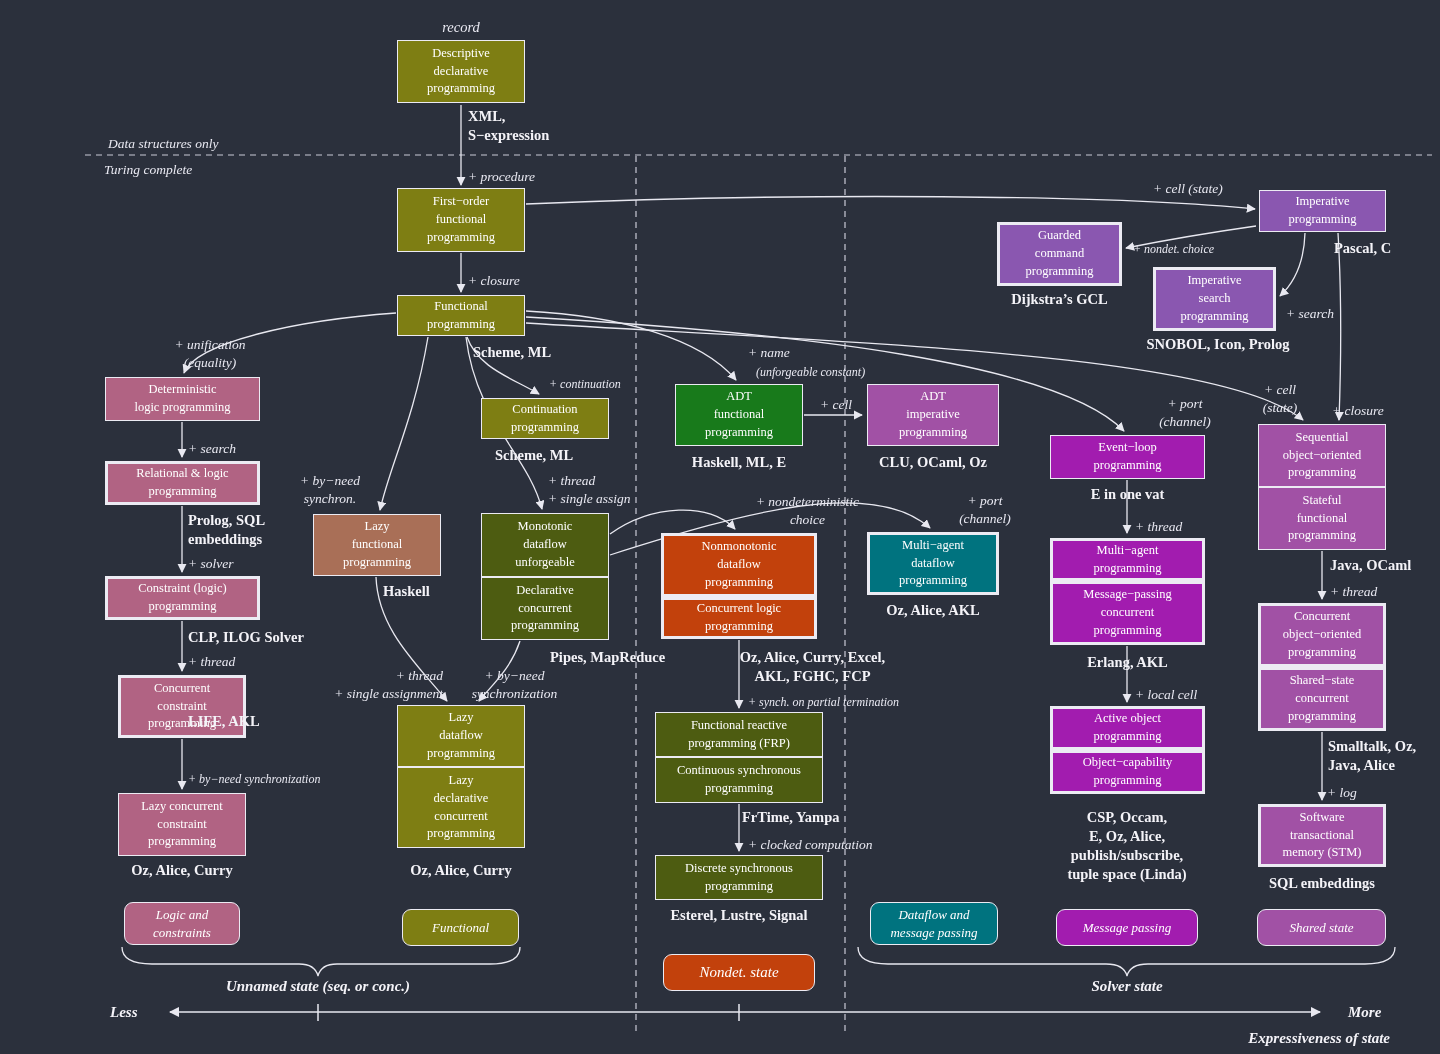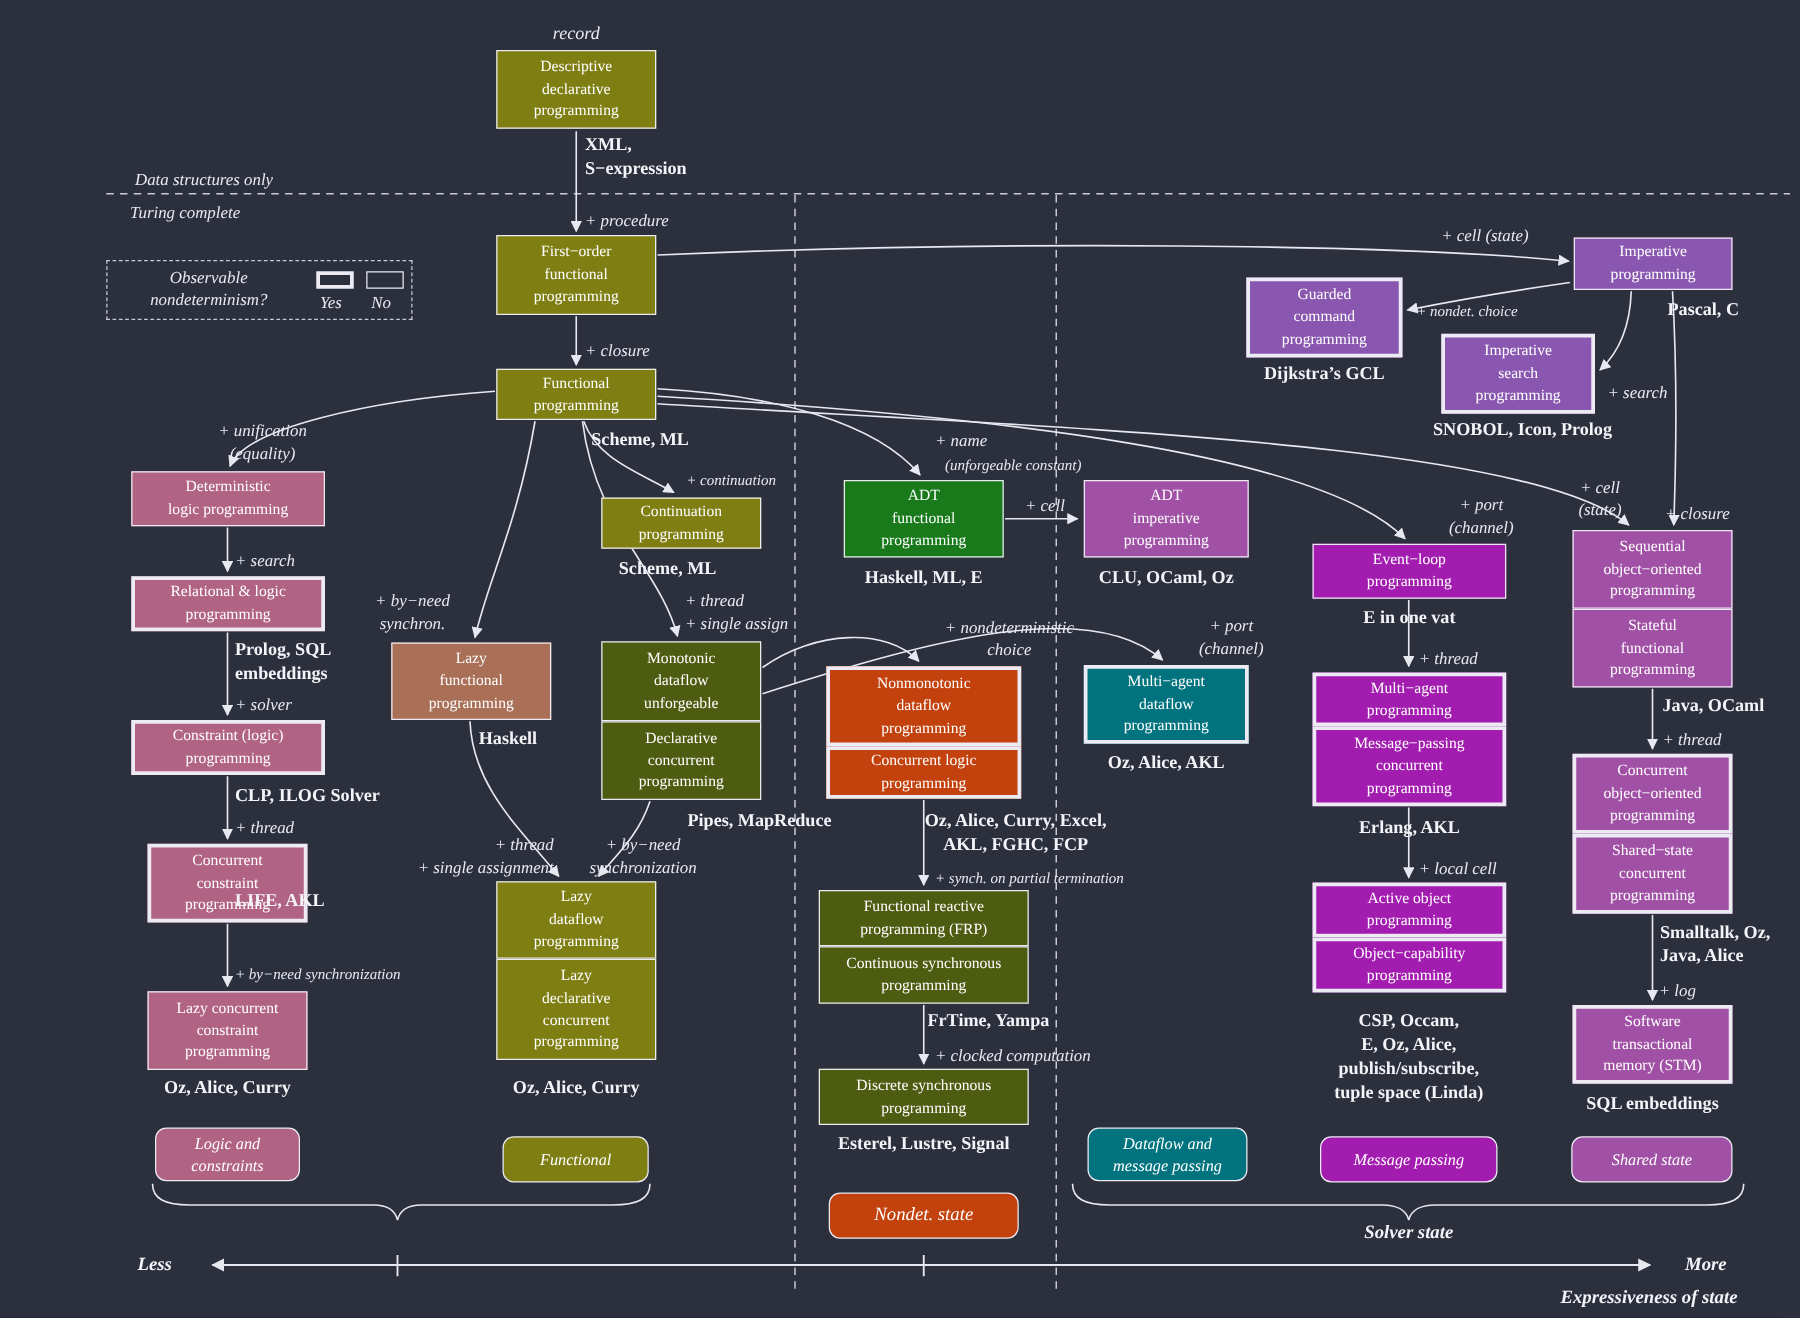--- a/index.html
+++ b/index.html
@@ -258,27 +258,20 @@
 <div class="ann" style="left:1135px;top:686px">+ local cell</div>
 <div class="ann" style="left:1153px;top:180px">+ cell (state)</div>
 <div class="ann sm" style="left:1133px;top:241px">+ nondet. choice</div>
 <div class="ann" style="left:1286px;top:305px">+ search</div>
 <div class="ann c" style="left:1245px;top:381px;width:70px">+ cell
 (state)</div>
 <div class="ann" style="left:1332px;top:402px">+ closure</div>
 <div class="ann" style="left:1330px;top:583px">+ thread</div>
 <div class="ann" style="left:1327px;top:784px">+ log</div>
 
-<div class="legend" style="left:85px;top:208px;width:245px;height:48px">
-  <div class="ann c" style="left:6px;top:4px;width:150px;font-size:13.5px">Observable
-nondeterminism?</div>
-  <div class="sample thick" style="left:167px;top:8px;width:30px;height:14px"></div>
-  <div class="sample" style="left:207px;top:8px;width:30px;height:14px"></div>
-  <div class="ann" style="left:170px;top:24px">Yes</div>
-  <div class="ann" style="left:211px;top:24px">No</div>
-</div>
-
+
+<div class="ann bi c" style="left:168px;top:976px;width:300px">Unnamed state (seq. or conc.)</div>
 <div class="ann bi c" style="left:1027px;top:976px;width:200px">Solver state</div>
 <div class="ann bi" style="left:110px;top:1002px">Less</div>
 <div class="ann bi" style="left:1348px;top:1002px">More</div>
 <div class="ann bi r" style="left:1150px;top:1028px;width:240px">Expressiveness of state</div>
 
 </div>
 
 </body></html>

